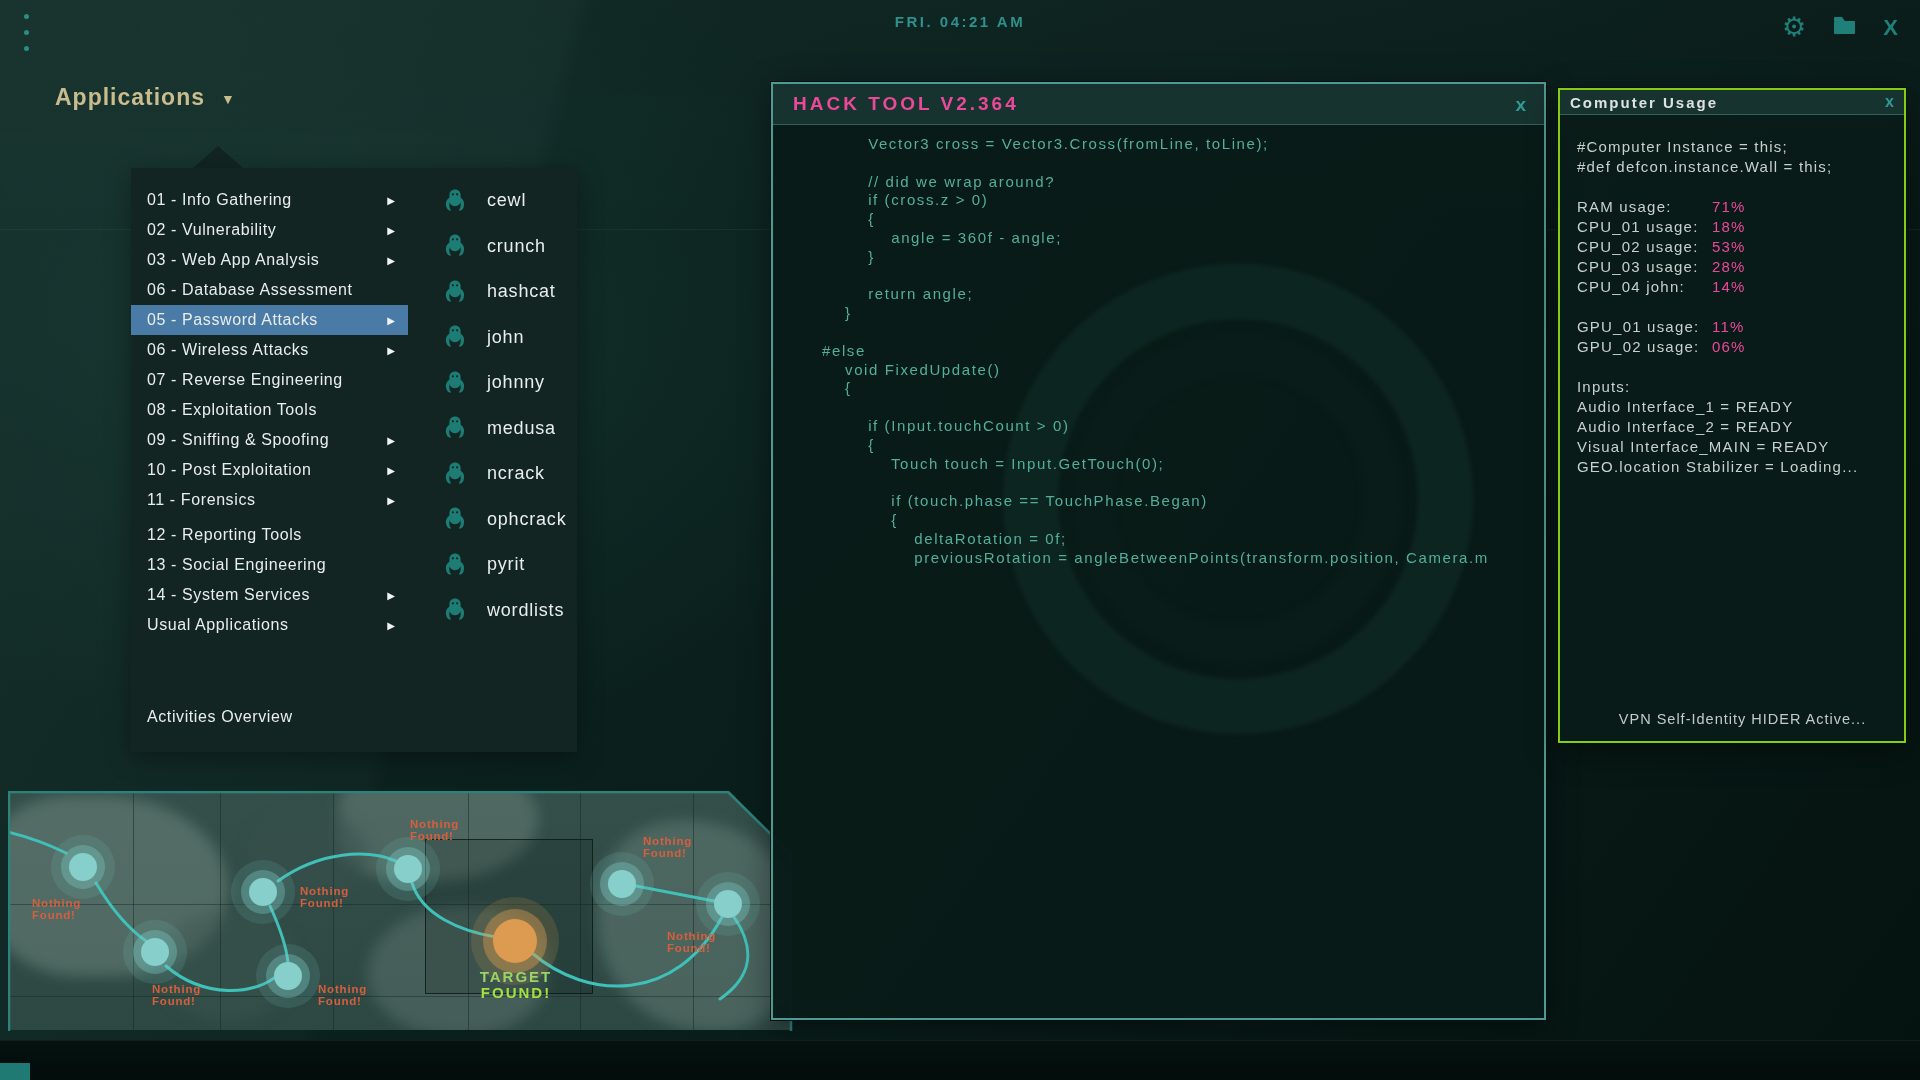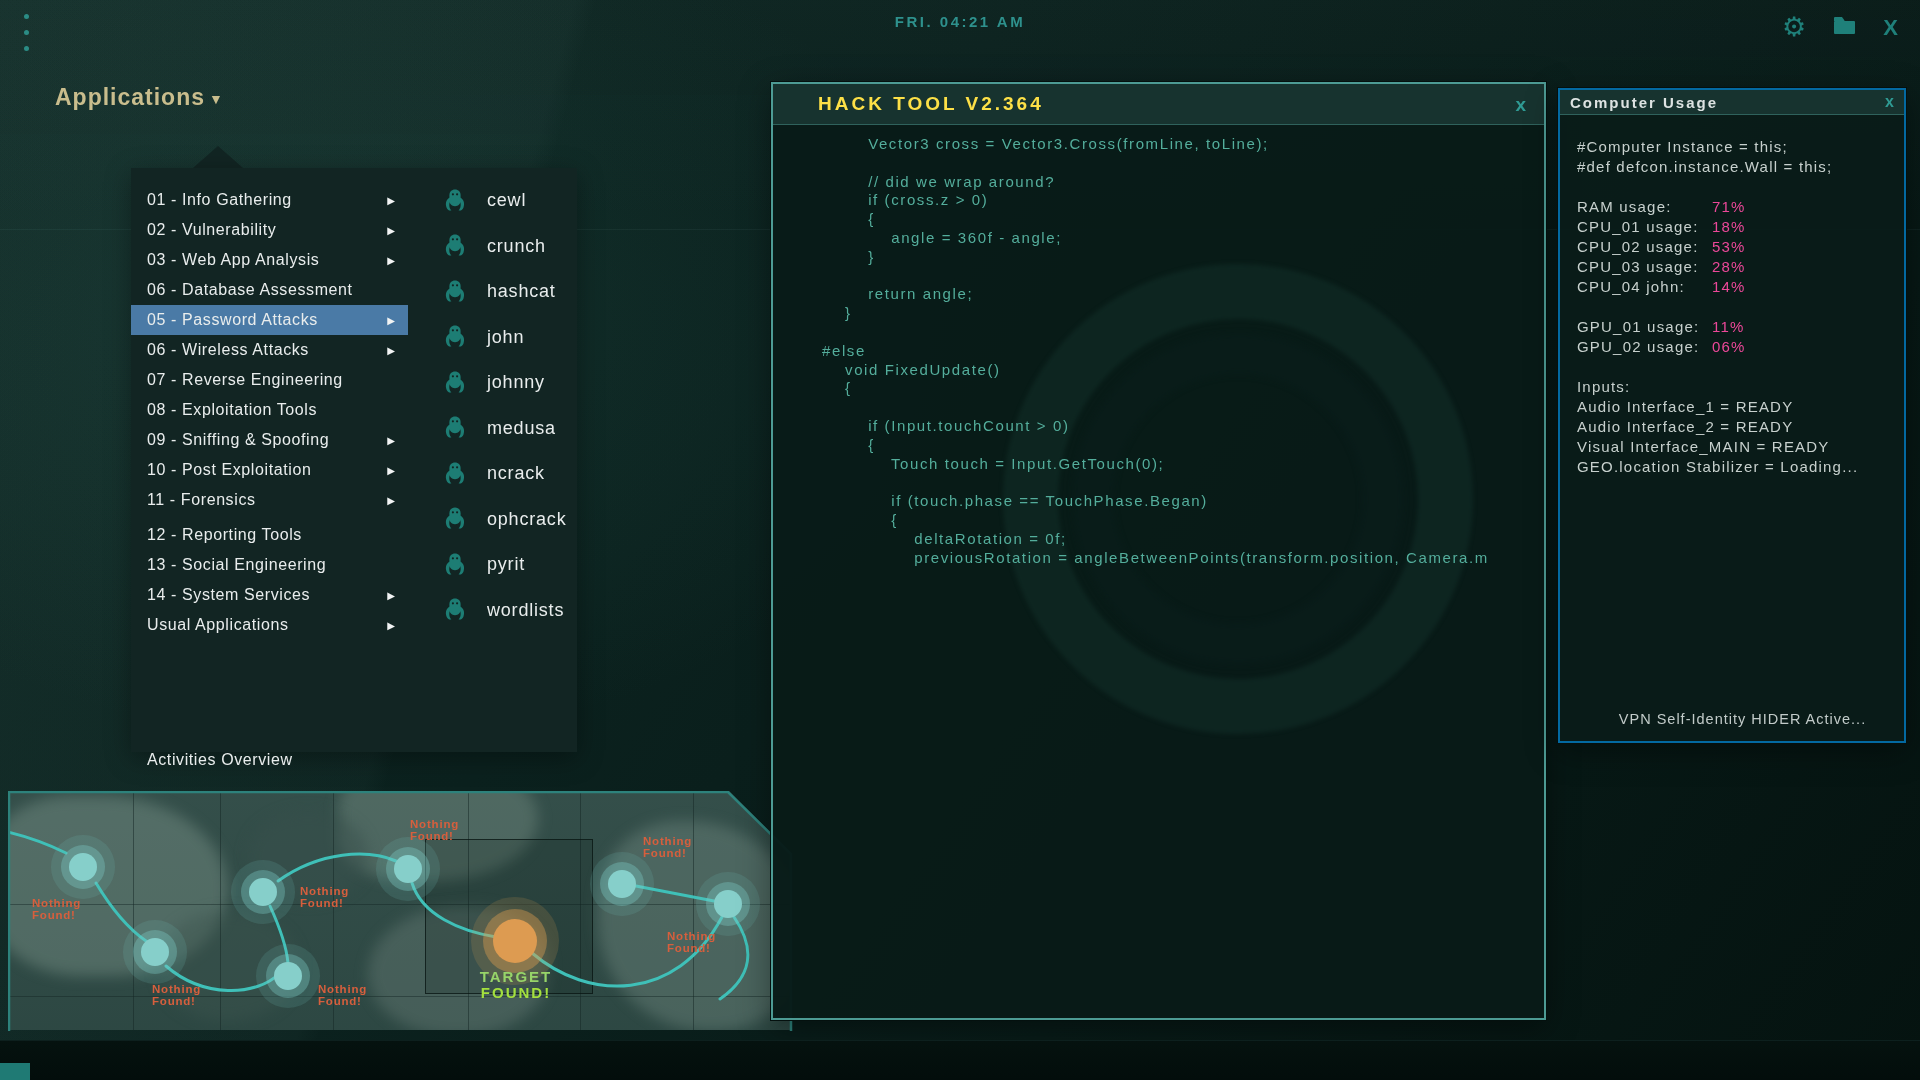--- a/index.html
+++ b/index.html
@@ -27,42 +27,42 @@
   .clock {
     position:absolute; left:0; top:13px; width:1920px; text-align:center;
     color:#2e918d; font-size:15px; font-weight:bold; letter-spacing:2.5px;
   }
   .top-icons { position:absolute; right:22px; top:14px; display:flex; align-items:center; gap:26px; }
   .top-icons .ticon { color:#1f807a; fill:#1f807a; cursor:default; }
   .gear-glyph { font-size:27px; line-height:27px; }
   .close-glyph { font-size:22px; font-weight:bold; line-height:22px; }
 
   
-  .apps-btn { position:absolute; left:55px; top:84px; display:flex; align-items:center; gap:4px; }
+  .apps-btn { position:absolute; left:55px; top:84px; display:flex; align-items:center; gap:16px; }
   .apps-btn .lbl { color:#c9bd8d; font-size:23px; font-weight:bold; letter-spacing:1px; }
   .apps-btn .caret { color:#c9bd8d; font-size:14px; padding-top:3px; }
 
   
   .menu-panel {
     position:absolute; left:131px; top:168px; width:446px; height:584px;
     background:#122523; box-shadow:0 6px 24px rgba(0,0,0,0.35);
   }
   .menu-notch {
     position:absolute; left:193px; top:146px; width:0; height:0;
     border-left:25px solid transparent; border-right:25px solid transparent;
     border-bottom:22px solid #122523;
   }
   .menu-list { position:absolute; left:0; top:17px; width:277px; }
   .menu-row { position:relative; height:30px; display:flex; align-items:center; cursor:pointer; }
   .menu-row.gap { margin-top:5px; }
   .menu-row .mi-label { color:#e9eded; font-size:16px; letter-spacing:0.6px; padding-left:16px; white-space:nowrap; }
   .menu-row .mi-arrow { position:absolute; right:13px; color:#f2f4f4; font-size:10px; }
   .menu-row.selected { background:#4a7aa6; }
   .menu-footer {
-    position:absolute; left:16px; top:583px; color:#e9eded; font-size:16px; letter-spacing:0.6px; cursor:pointer;
+    position:absolute; left:16px; top:540px; color:#e9eded; font-size:16px; letter-spacing:0.6px; cursor:pointer;
   }
   .tools-list { position:absolute; left:284px; top:10px; width:160px; }
   .tool-row { height:45.5px; display:flex; align-items:center; cursor:pointer; }
   .tool-row .tool-icon { margin-left:28px; width:24px; height:26px; flex:0 0 auto; }
   .tool-row .tool-icon svg { width:24px; height:26px; fill:#1d7d74; }
   .tool-row .tool-label { color:#e9eded; font-size:18px; letter-spacing:0.8px; margin-left:20px; }
 
   
   .hack-win {
     position:absolute; left:771px; top:82px; width:775px; height:938px;
@@ -74,39 +74,39 @@
     border:55px solid rgba(20,50,45,0.45); filter:blur(2px); pointer-events:none;
   }
   .hack-win .ring2 {
     position:absolute; left:300px; top:250px; width:330px; height:330px; border-radius:50%;
     border:40px solid rgba(10,30,27,0.5); filter:blur(3px); pointer-events:none;
   }
   .hack-title {
     position:relative; height:41px; background:#17332f; border-bottom:1px solid rgba(77,155,148,0.45);
     display:flex; align-items:center;
   }
-  .hack-title .t { color:#fde047; font-size:19px; font-weight:bold; letter-spacing:3px; padding-left:45px; }
+  .hack-title .t { color:#ec4899; font-size:19px; font-weight:bold; letter-spacing:3px; padding-left:20px; }
   .win-close {
     position:absolute; right:18px; top:50%; transform:translateY(-50%);
     color:#2f9a93; font-weight:bold; font-size:19px; cursor:pointer; line-height:1;
   }
   .hack-code {
     position:absolute; left:0; top:44px; right:0; bottom:0; overflow:hidden;
   }
   .hack-code pre {
     margin:0; padding:7px 0 0 49px;
     font-family:"Liberation Sans", sans-serif;
     color:#54ae9c; font-size:15px; line-height:18.8px; letter-spacing:1.6px;
     white-space:pre;
   }
 
   
   .usage-win {
     position:absolute; left:1558px; top:88px; width:348px; height:655px;
-    border:2px solid #0369a1; background:rgba(9,28,25,0.97);
+    border:2px solid #84cc16; background:rgba(9,28,25,0.97);
     box-shadow:0 0 0 1px #04100e, 0 8px 30px rgba(0,0,0,0.4);
   }
   .usage-title {
     position:relative; height:25px; background:#17332f; border-bottom:1px solid rgba(77,155,148,0.45);
     display:flex; align-items:center;
   }
   .usage-title .t { color:#dde3e2; font-size:15px; font-weight:bold; letter-spacing:2px; padding-left:10px; }
   .usage-title .win-close { font-size:16px; right:10px; }
   .usage-body { position:absolute; left:17px; top:48px; right:10px; }
   .usage-line { position:relative; height:20px; }

